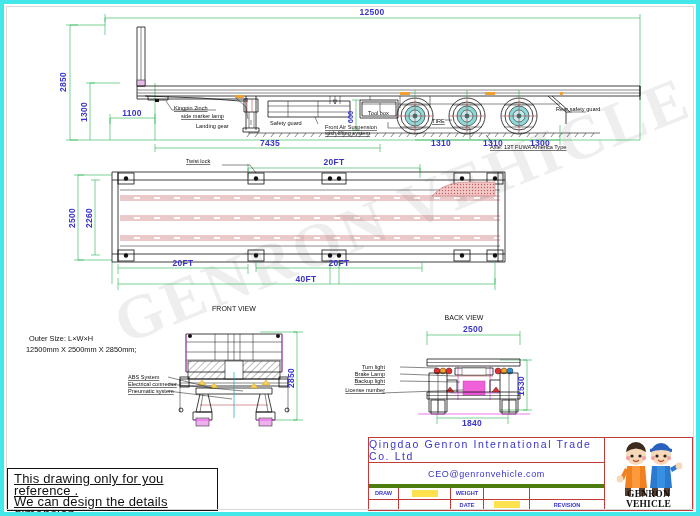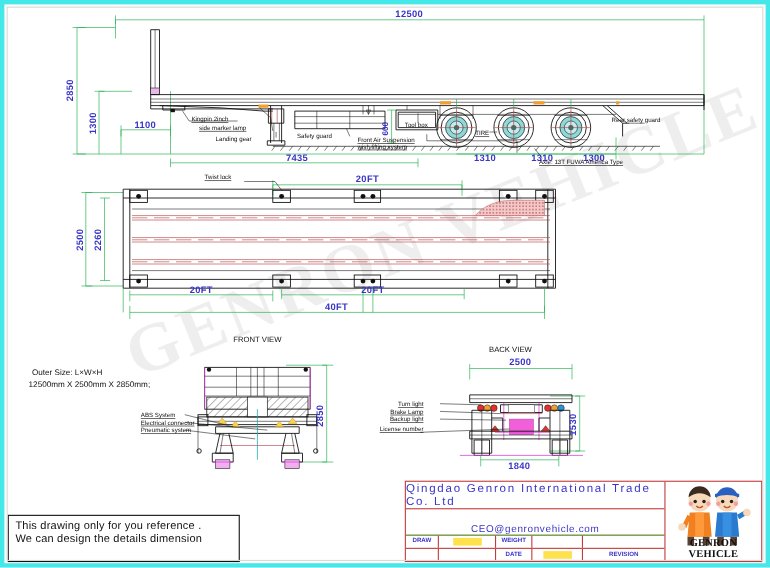--- a/index.html
+++ b/index.html
@@ -42,32 +42,32 @@
       pointer-events:none;overflow:hidden;}
   .wm span{position:absolute;font-family:"Liberation Serif",serif;
       font-size:62px;font-weight:bold;color:rgba(120,120,120,.13);
       white-space:nowrap;transform:rotate(-22deg);
       left:95px;top:175px;letter-spacing:3px;}
 
   
   #notebox{position:absolute;left:7px;top:468px;width:211px;height:43px;
      border:1px solid #111;background:#fff;box-sizing:border-box;
      padding:4px 6px 0 6px;}
-  #notebox div{font-size:10px;line-height:11.5px;color:#111;
-     font-family:"Liberation Sans",sans-serif;letter-spacing:.2px;}
+  #notebox div{font-size:13px;line-height:11.5px;color:#111;
+     font-family:"Liberation Sans",sans-serif;letter-spacing:.2px;text-decoration:underline;}
 
   
   #titleblock{position:absolute;left:368px;top:437px;width:325px;height:74px;
      border:1px solid #c23b3b;box-sizing:border-box;background:#fff;
      display:flex;}
   #tb-left{flex:1;display:flex;flex-direction:column;}
   .tb-row1{height:24px;border-bottom:1px solid #c23b3b;display:flex;
      align-items:flex-start;justify-content:center;}
-  .tb-row2{height:24px;border-bottom:1px solid #4d7c0f;display:flex;
-     align-items:flex-end;justify-content:center;}
+  .tb-row2{height:24px;border-bottom:4px solid #4d7c0f;display:flex;
+     align-items:center;justify-content:center;}
   .tb-row3{height:12px;display:flex;border-bottom:1px solid #c23b3b;}
   .tb-row4{height:12px;display:flex;}
   .tb-cell{border-right:1px solid #c23b3b;display:flex;align-items:center;
      justify-content:center;font-size:5.6px;color:#3a35c8;font-weight:bold;
      box-sizing:border-box;}
   .w-lbl{width:30px;}
   .w-val{width:52px;}
   .w-lbl2{width:33px;}
   .w-val2{width:46px;}
   .w-rev{flex:1;border-right:none;}

